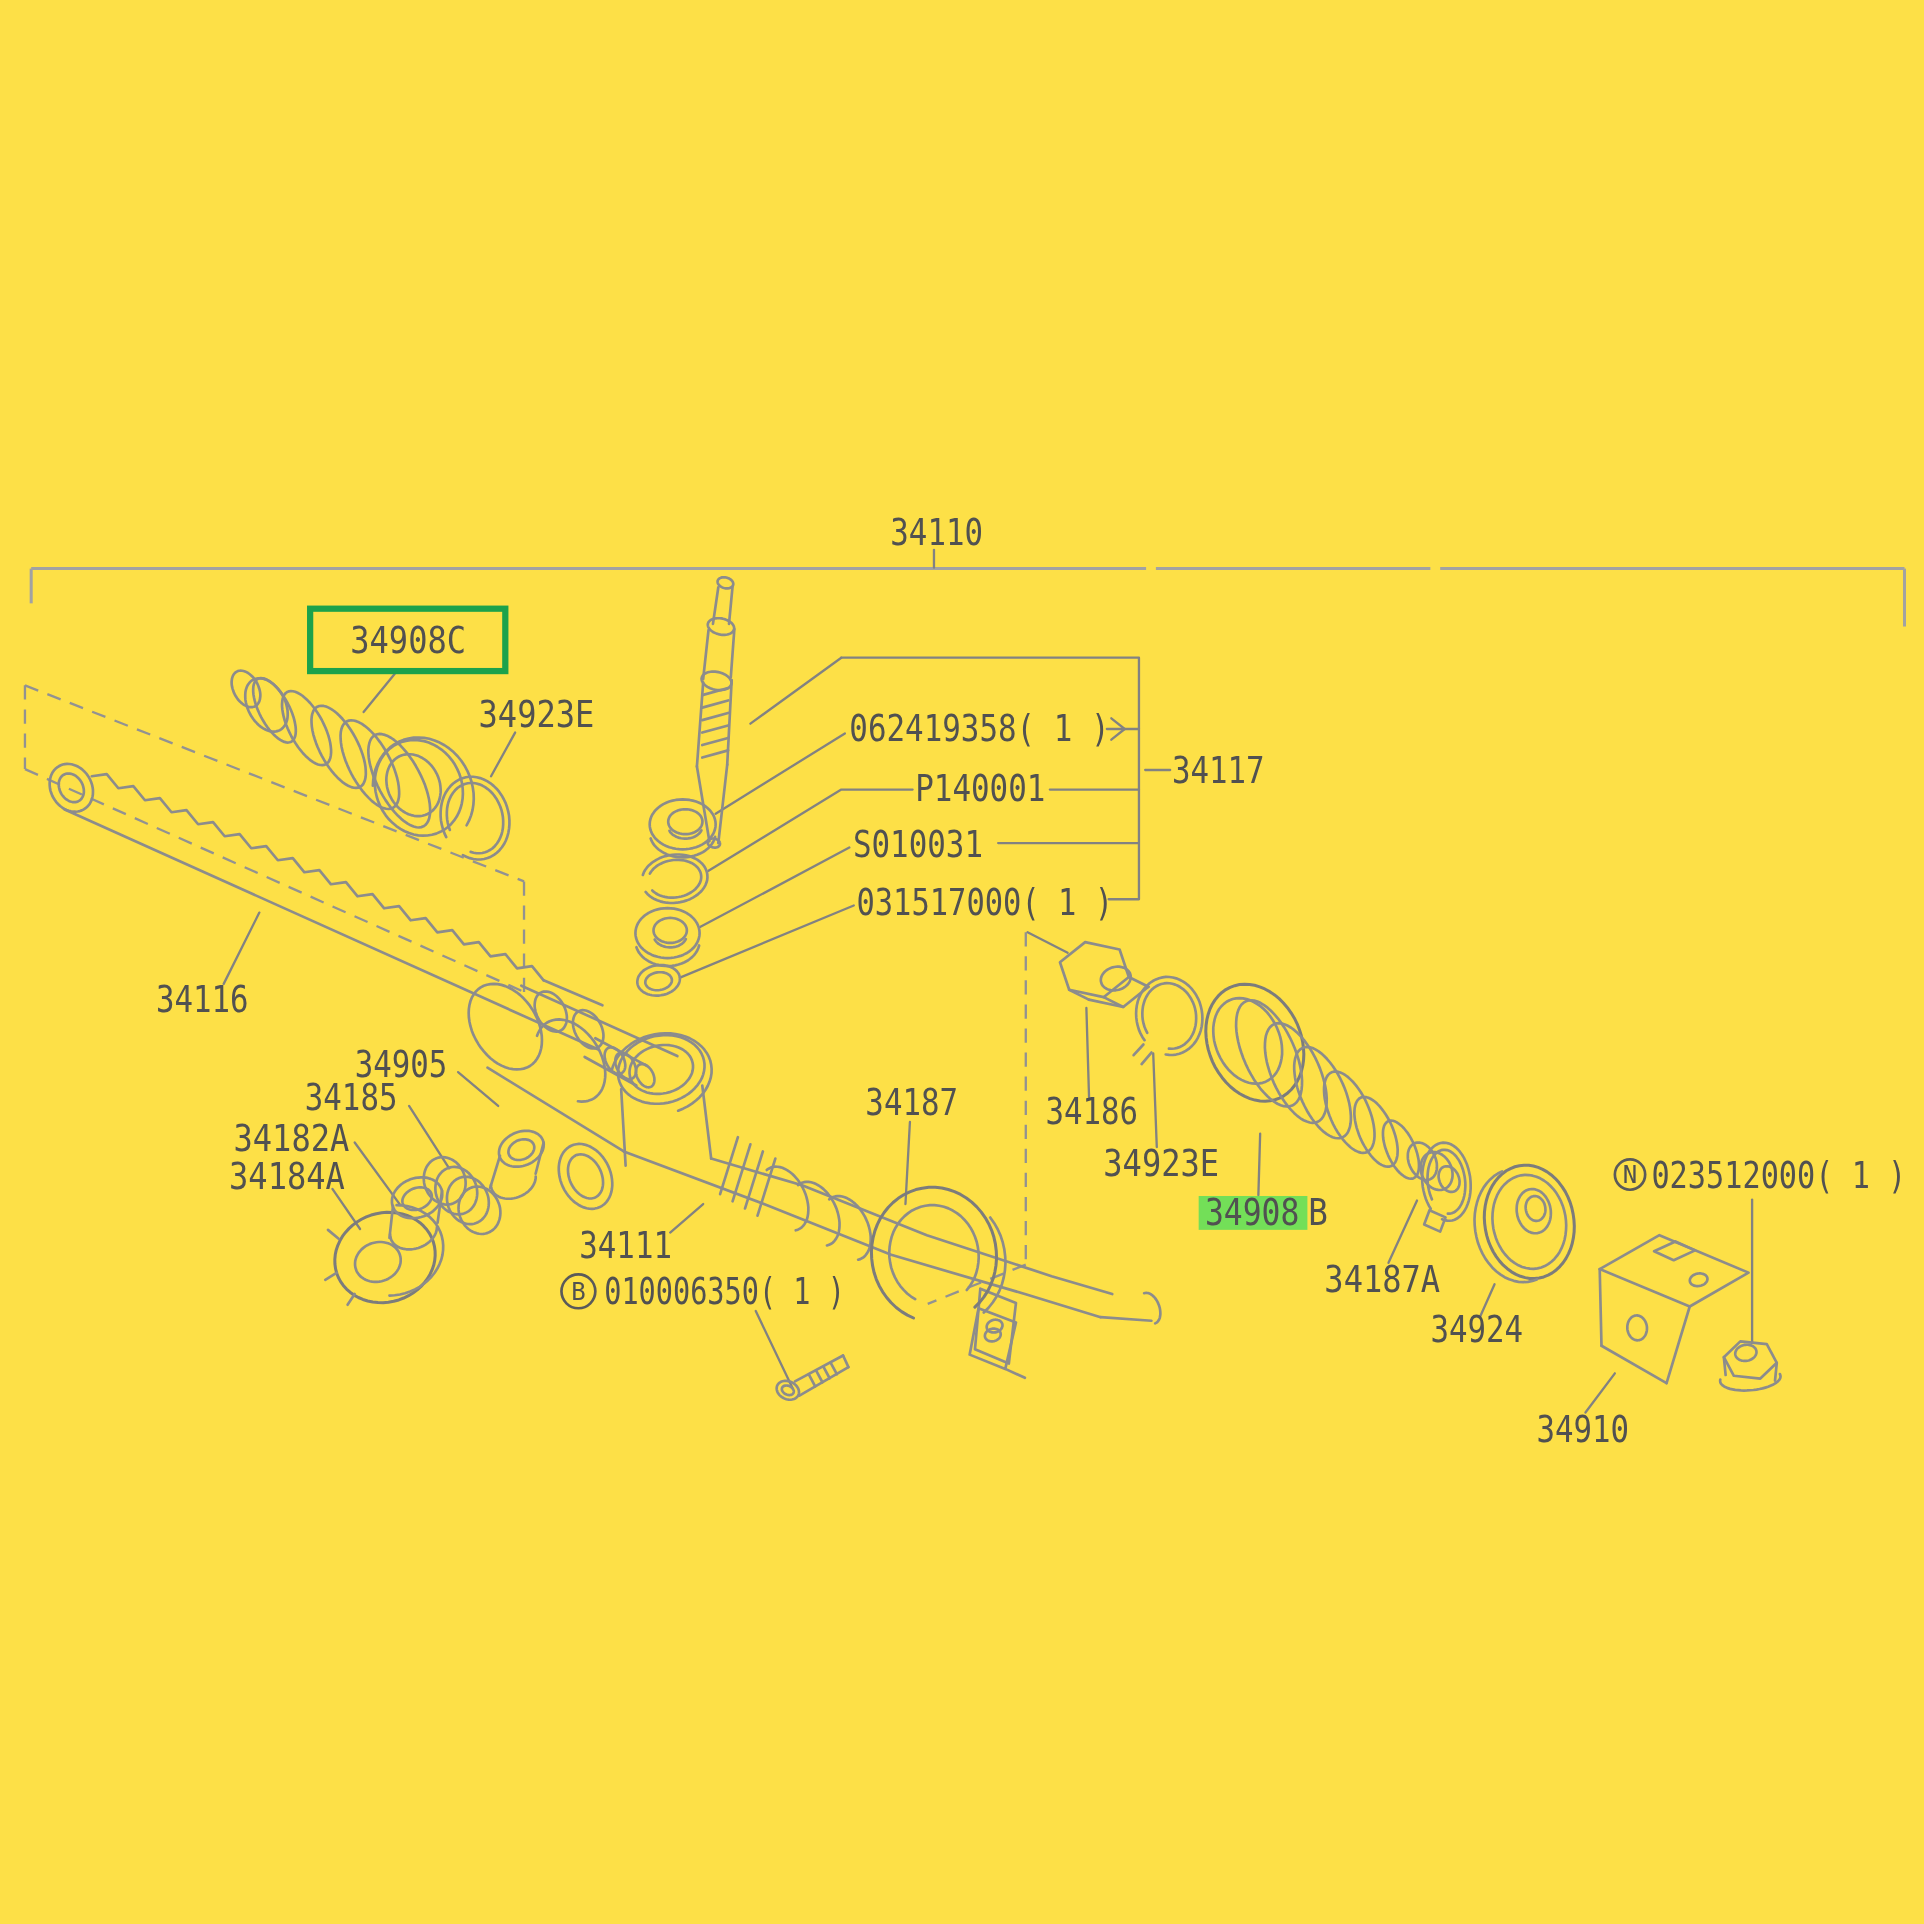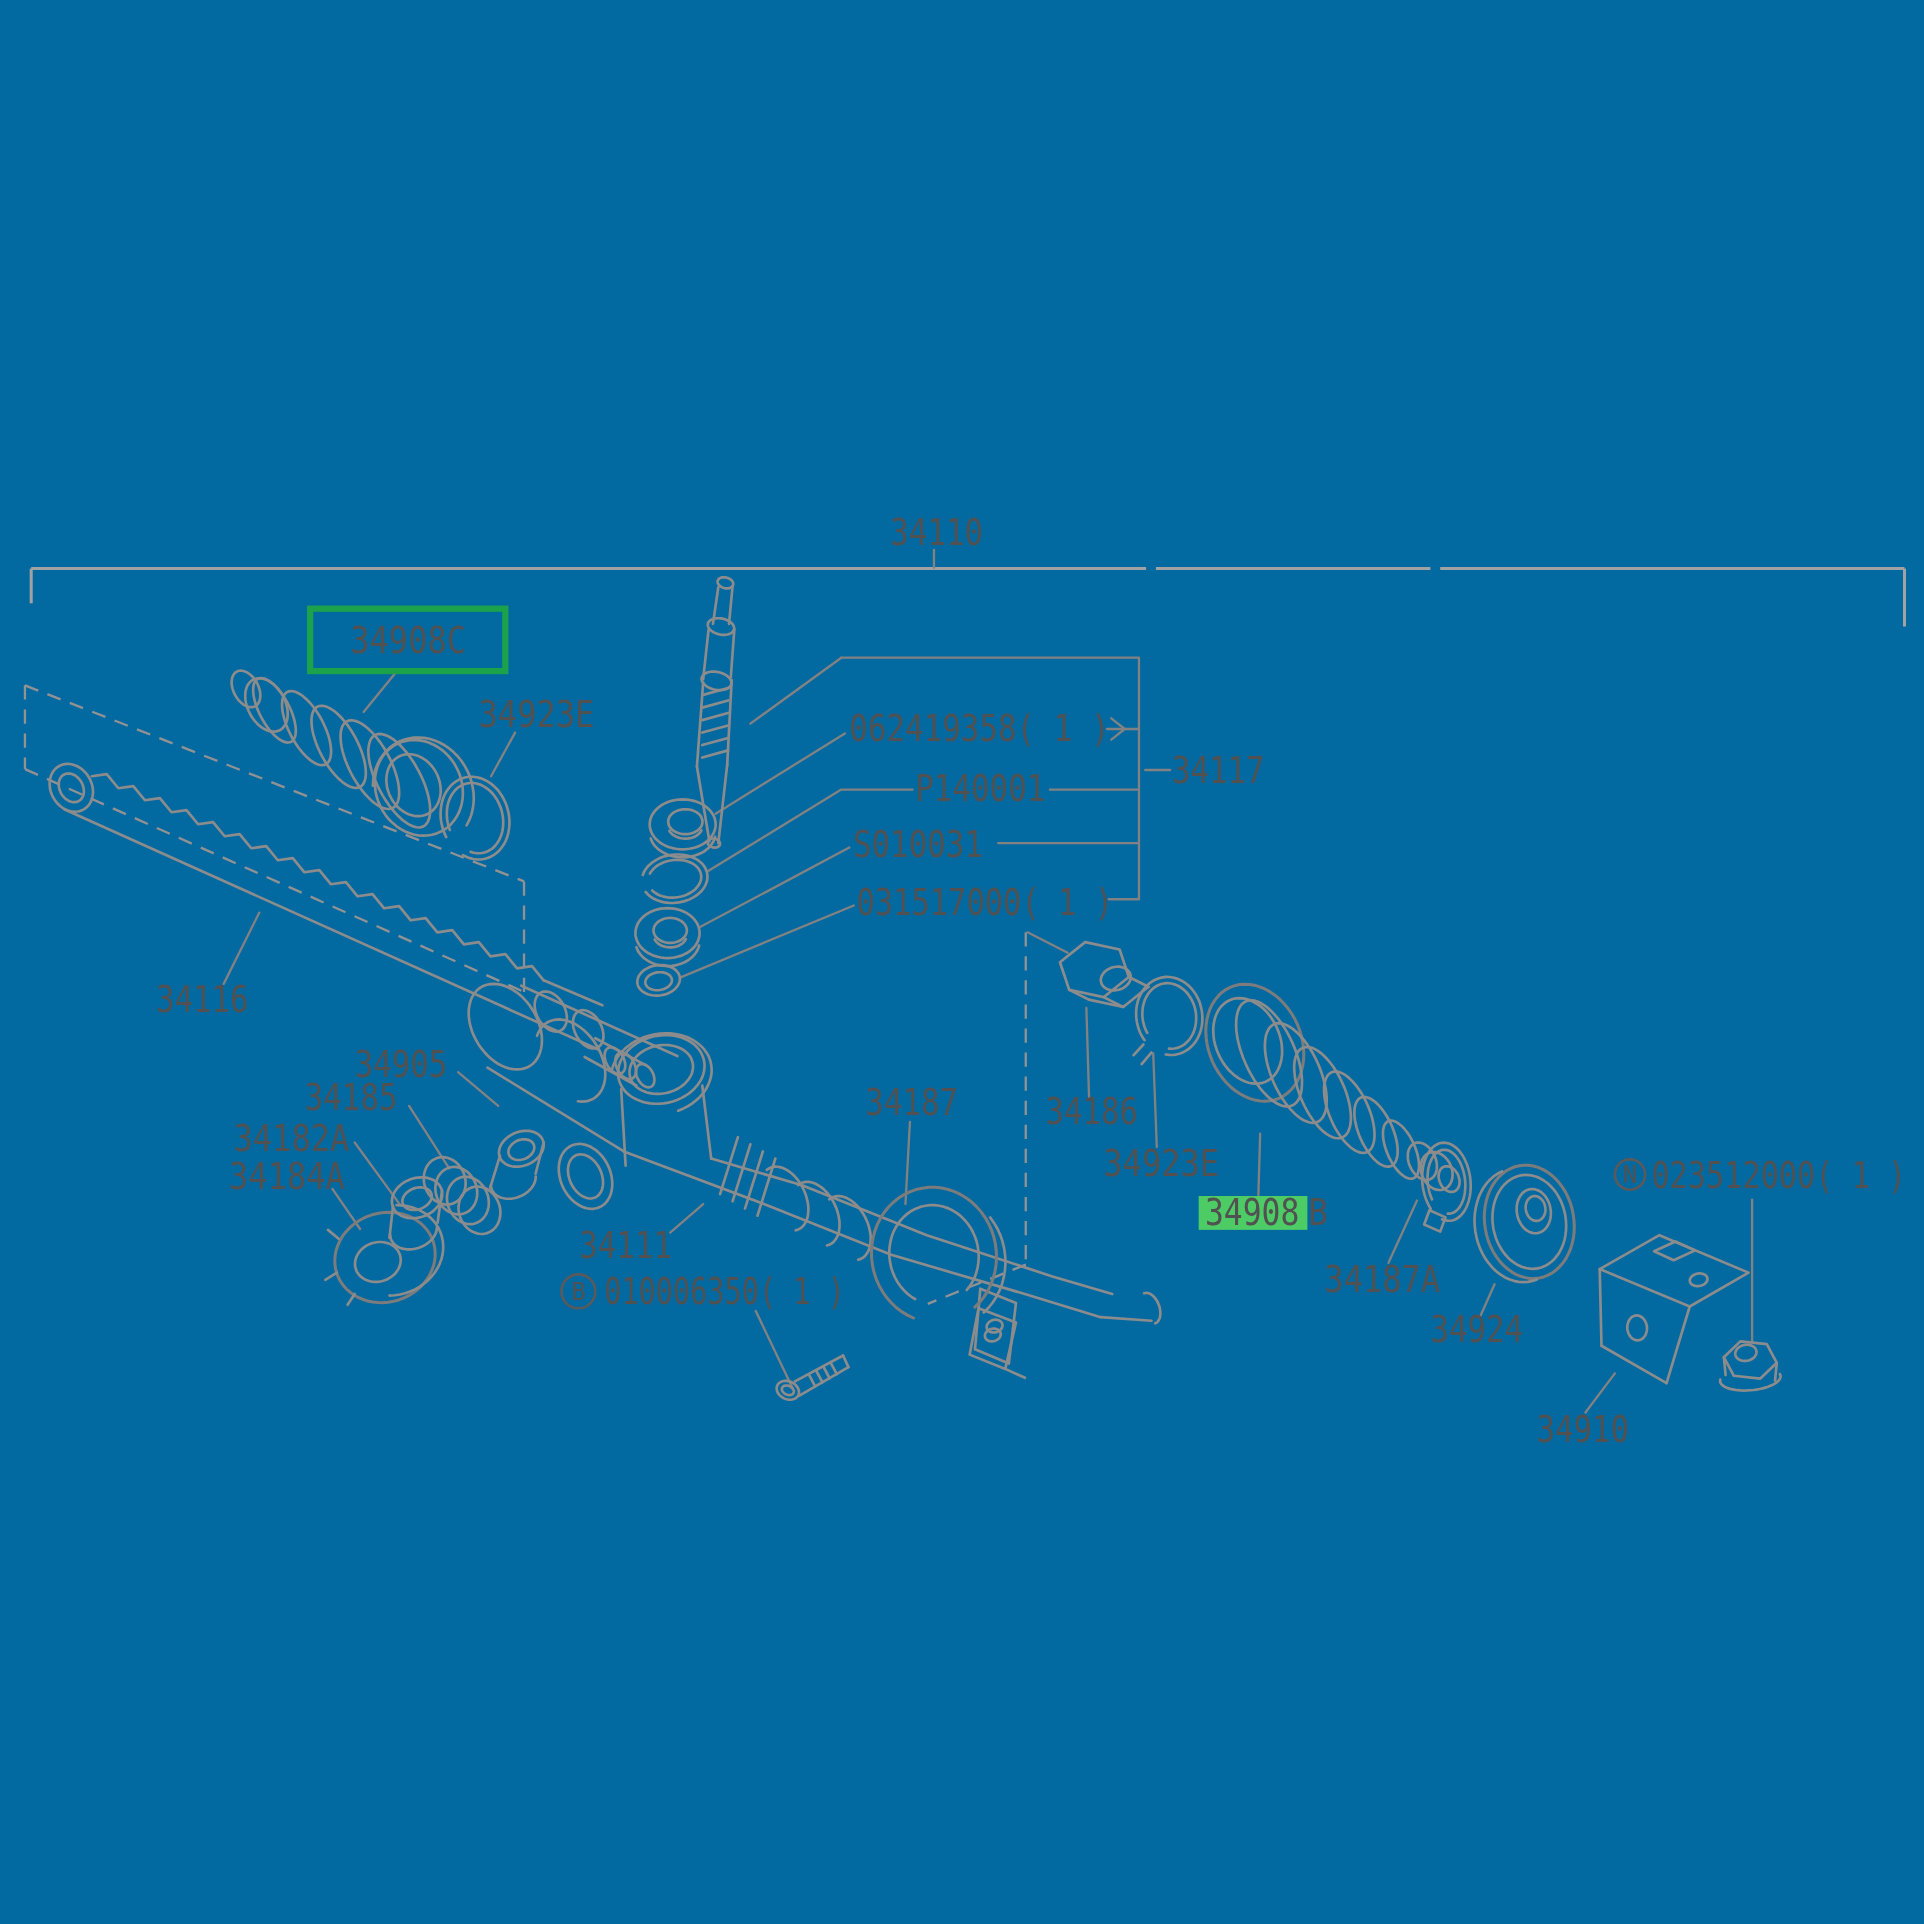--- a/index.html
+++ b/index.html
@@ -1,16 +1,16 @@
 <!DOCTYPE html>
 <html style="font-size:14.3px"><head>
 <meta charset="utf-8">
 <style>
   html,body{margin:0;padding:0;background:#ffffff;}
-  .stage{position:relative;width:1925px;height:1925px;background:#0369a1;overflow:hidden;}
+  .stage{position:relative;width:1925px;height:1925px;background:#fde047;overflow:hidden;}
   svg{position:absolute;left:0;top:0;}
   .part{fill:none;stroke:#8c8c8c;stroke-width:3;stroke-linecap:round;stroke-linejoin:round;}
   .partd{fill:none;stroke:#7c7c7c;stroke-width:3.4;stroke-linecap:round;stroke-linejoin:round;}
   .leader{fill:none;stroke:#828282;stroke-width:2.6;stroke-linecap:round;stroke-linejoin:round;}
   .dash{fill:none;stroke:#929292;stroke-width:2.6;stroke-dasharray:16 11;stroke-linecap:butt;}
   .frame{fill:none;stroke:#a2a2a2;stroke-width:3.4;stroke-linecap:butt;}
   .lbl{font-family:"DejaVu Sans Mono","Liberation Mono",monospace;font-size:41px;fill:#515151;}
   .clbl{font-family:"DejaVu Sans Mono","Liberation Mono",monospace;font-size:27px;fill:#515151;}
   .ccirc{fill:none;stroke:#5a5a5a;stroke-width:3;}
   .hlbox{fill:none;}

